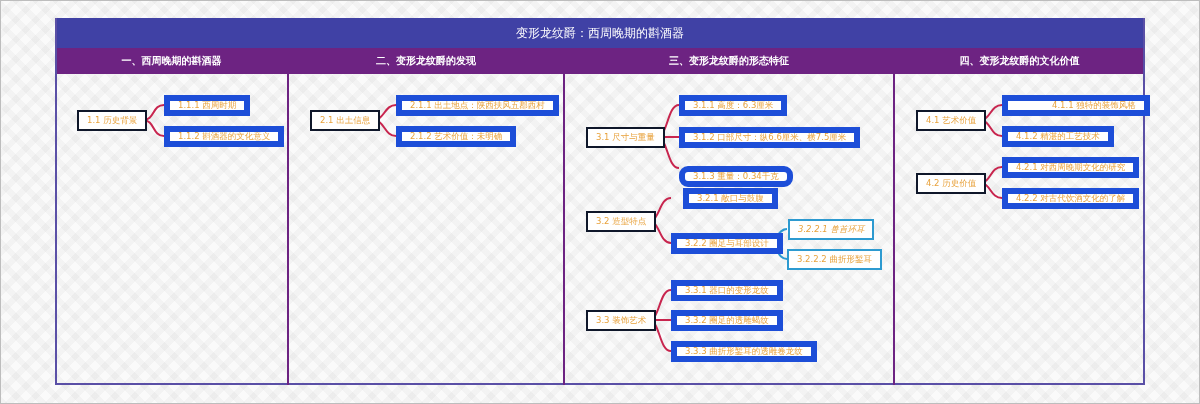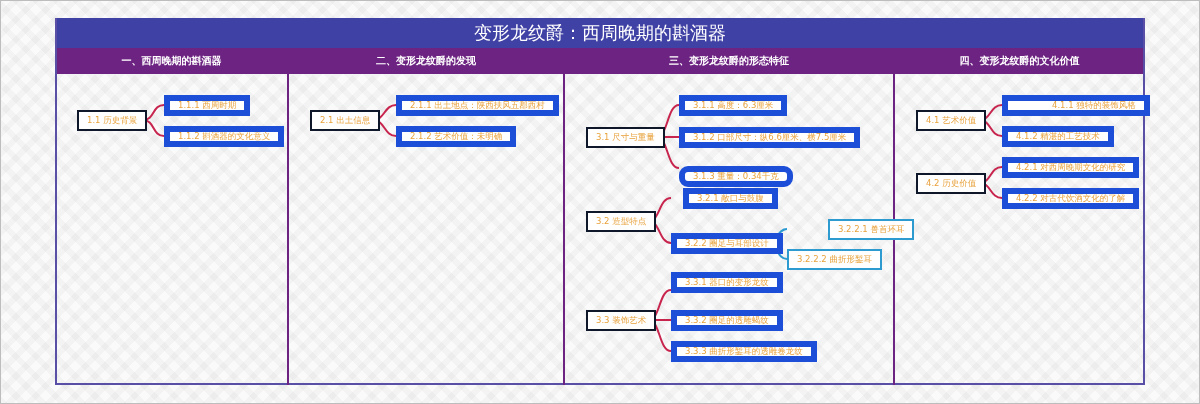--- a/index.html
+++ b/index.html
@@ -12,21 +12,21 @@
       repeating-linear-gradient(-45deg, rgba(0,0,0,0.028) 0 6px, transparent 6px 14px);
     box-shadow: inset 0 0 0 1px #bdbdbd;
   }
   .frame {
     position:absolute; left:55px; top:18px; width:1090px; height:367px;
     box-sizing:border-box; border:2px solid #5a4fa6; border-top:none;
     background:transparent;
   }
   .title-bar {
     position:absolute; left:55px; top:18px; width:1090px; height:30px;
-    background:#4041a5; color:#ffffff; font-size:18px;
+    background:#4041a5; color:#ffffff; font-size:12px;
     display:flex; align-items:center; justify-content:center;
   }
   .col-head {
     position:absolute; top:48px; height:26px; background:#6d2382;
     color:#ffffff; font-size:10px; font-weight:bold;
     display:flex; align-items:center; justify-content:center;
   }
   .divider { position:absolute; top:74px; width:2px; height:311px; background:#6d2382; }
   .node {
     position:absolute; box-sizing:border-box; font-size:8.5px; color:#e8a23c;
@@ -93,25 +93,25 @@
 <div class="node n2" style="left:396px;top:126px;">2.1.2 艺术价值：未明确</div>
 
 <div class="node n1" style="left:586px;top:127px;">3.1 尺寸与重量</div>
 <div class="node n2" style="left:679px;top:95px;">3.1.1 高度：6.3厘米</div>
 <div class="node n2" style="left:679px;top:127px;">3.1.2 口部尺寸：纵6.6厘米、横7.5厘米</div>
 <div class="node n2" style="left:679px;top:166px;border-radius:9px;">3.1.3 重量：0.34千克</div>
 
 <div class="node n1" style="left:586px;top:211px;">3.2 造型特点</div>
 <div class="node n2" style="left:671px;top:188px;margin-left:12px;">3.2.1 敞口与鼓腹</div>
 <div class="node n2" style="left:671px;top:233px;">3.2.2 圈足与耳部设计</div>
-<div class="node n3" style="left:828px;top:219px;">3.2.2.1 兽首环耳</div>
+<div class="node n3" style="left:788px;top:219px;font-style:italic;">3.2.2.1 兽首环耳</div>
 <div class="node n3" style="left:787px;top:249px;">3.2.2.2 曲折形錾耳</div>
 
 <div class="node n1" style="left:586px;top:310px;">3.3 装饰艺术</div>
-<div class="node n2" style="left:671px;top:272px;">3.3.1 器口的变形龙纹</div>
+<div class="node n2" style="left:671px;top:280px;">3.3.1 器口的变形龙纹</div>
 <div class="node n2" style="left:671px;top:310px;">3.3.2 圈足的透雕蝎纹</div>
 <div class="node n2" style="left:671px;top:341px;">3.3.3 曲折形錾耳的透雕卷龙纹</div>
 
 <div class="node n1" style="left:916px;top:110px;">4.1 艺术价值</div>
 <div class="node n2" style="left:1002px;top:95px;padding-left:44px;">4.1.1 独特的装饰风格</div>
 <div class="node n2" style="left:1002px;top:126px;">4.1.2 精湛的工艺技术</div>
 <div class="node n1" style="left:916px;top:173px;">4.2 历史价值</div>
 <div class="node n2" style="left:1002px;top:157px;">4.2.1 对西周晚期文化的研究</div>
 <div class="node n2" style="left:1002px;top:188px;">4.2.2 对古代饮酒文化的了解</div>
 

